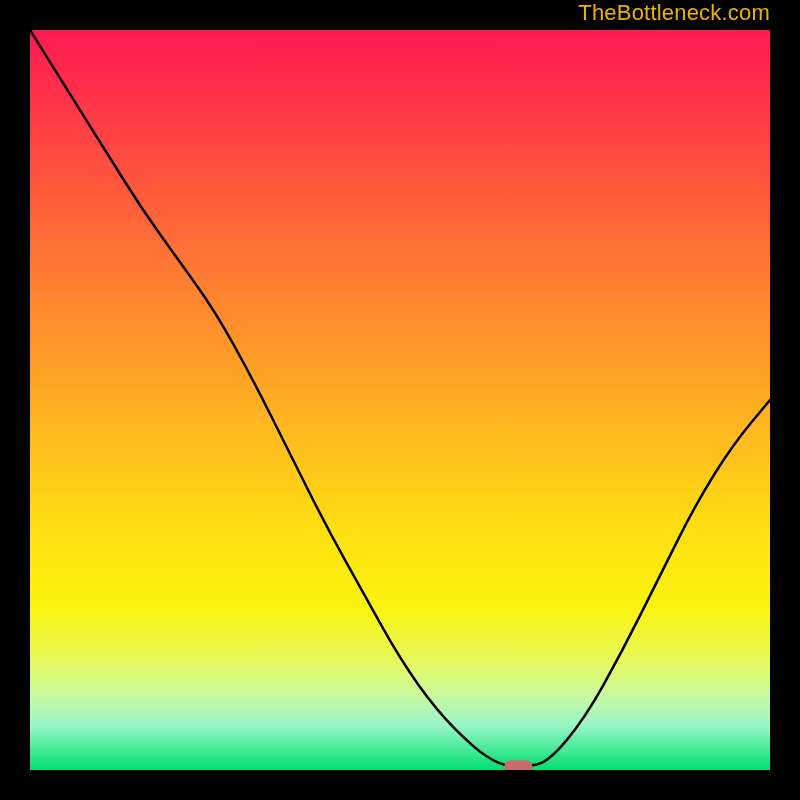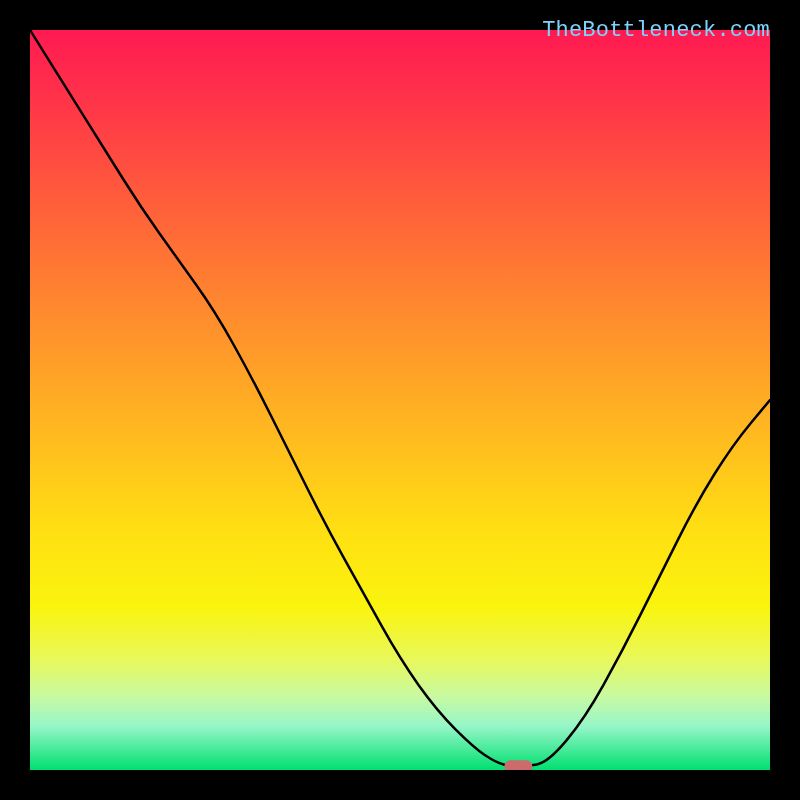--- a/index.html
+++ b/index.html
@@ -55,25 +55,25 @@
     stroke: #000000;
     stroke-width: 2.5;
     stroke-linecap: round;
   }
   .marker {
     fill: #cc6b6b;
     stroke: none;
   }
   .watermark {
     position: absolute;
-    top: 18px;
+    top: 0;
     right: 30px;
-    font-family: Liberation Mono, monospace;
+    font-family: Liberation Sans, sans-serif;
     font-size: 22px;
-    color: #7dd3fc;
+    color: #eab308;
     letter-spacing: 0.2px;
     user-select: none;
   }
 </style>
 </head>
 <body>
 
 <div class="frame">
   <div class="plot-area">
     <div class="gradient"></div>

